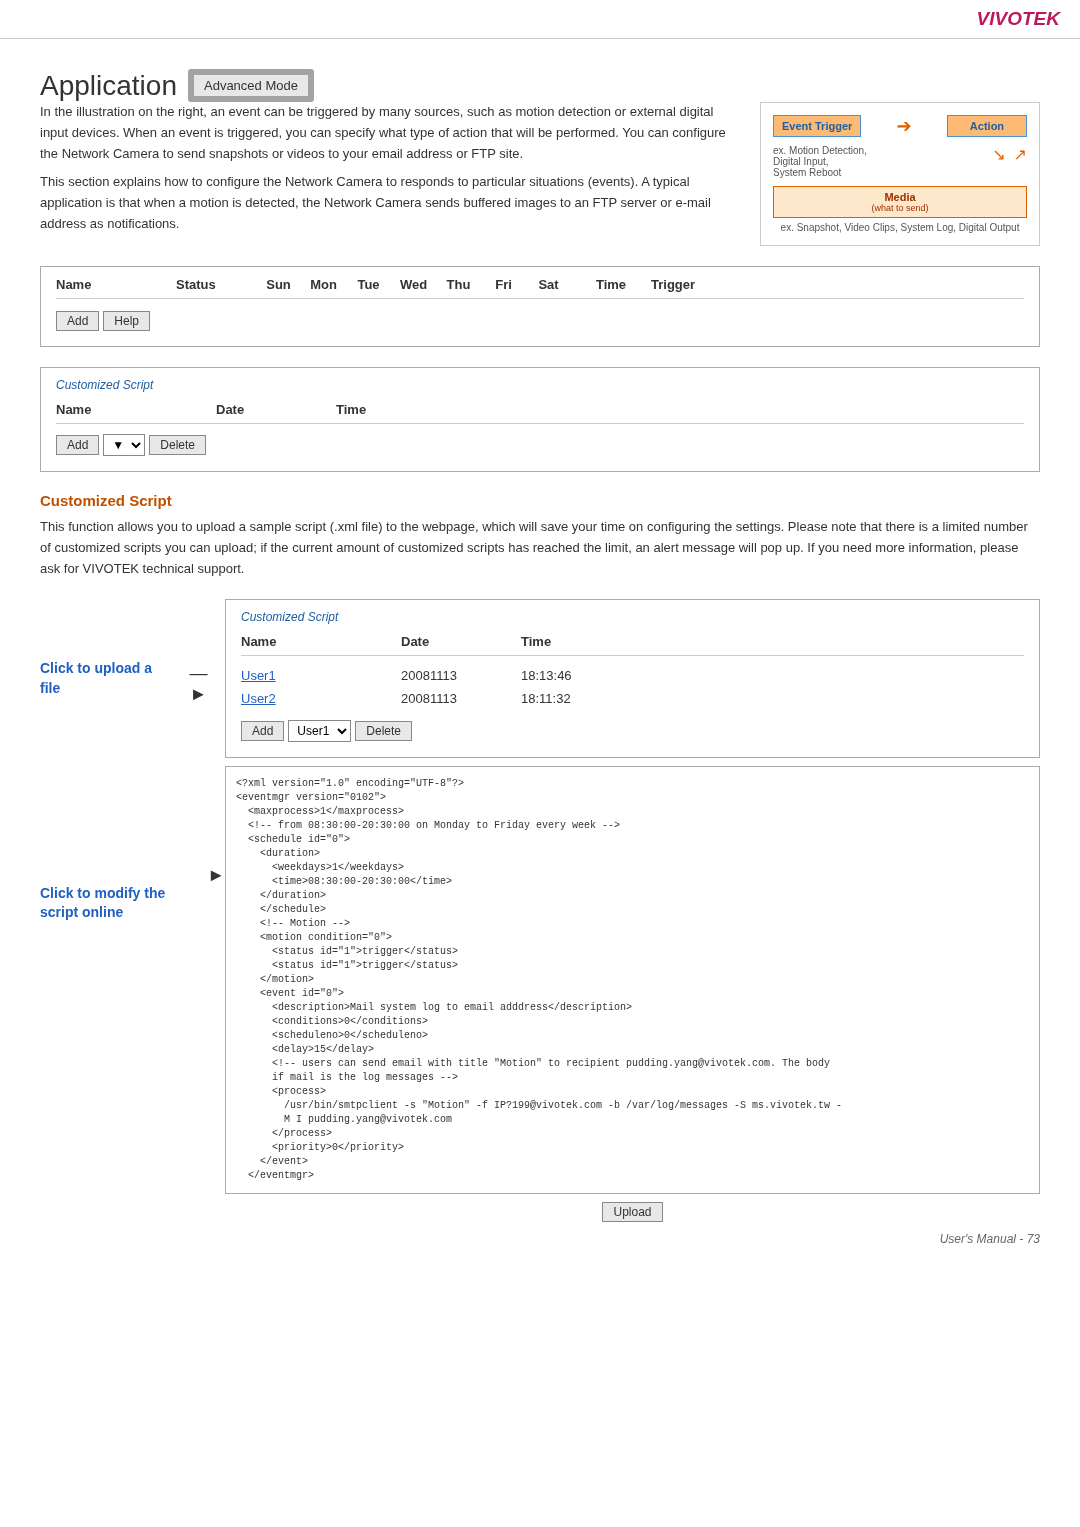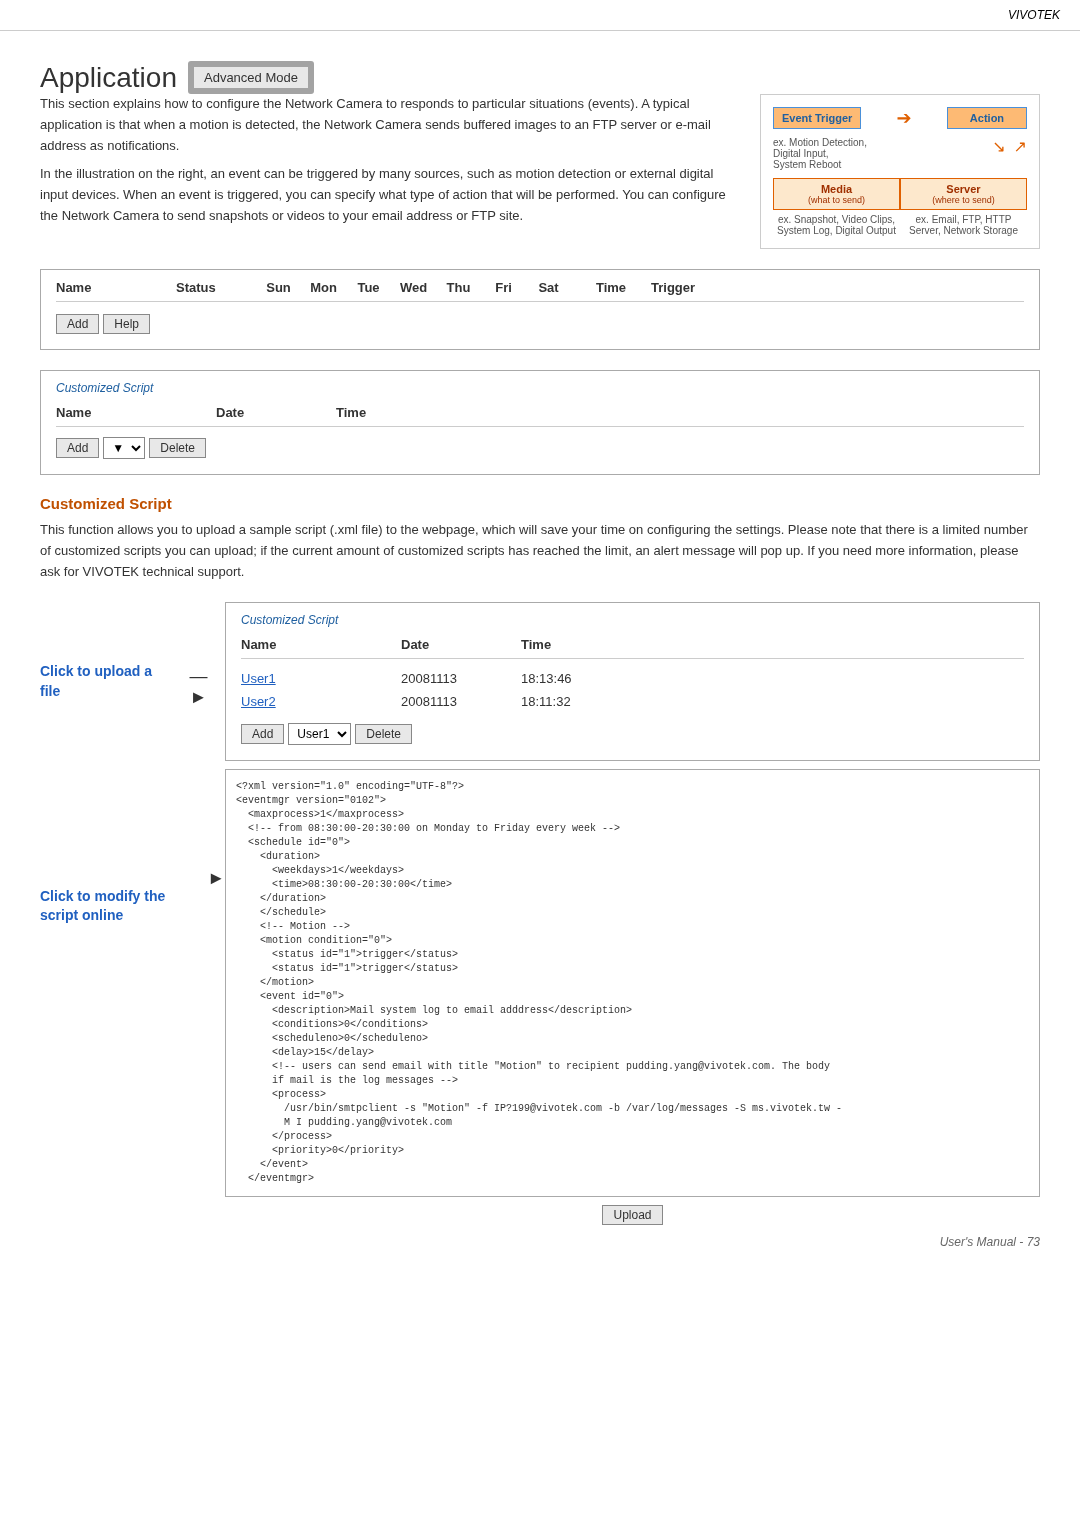--- a/index.html
+++ b/index.html
@@ -17,23 +17,23 @@
     
     .header-bar {
       display: flex;
       justify-content: flex-end;
       padding: 8px 20px;
       border-bottom: 1px solid #ccc;
       margin-bottom: 10px;
     }
     .brand-name {
       font-style: italic;
-      font-weight: normal;
-      color: #000000;
-      font-size: 12px;
+      font-weight: bold;
+      color: #be185d;
+      font-size: 19px;
     }
 
     
     .page-title-row {
       display: flex;
       align-items: center;
       gap: 11px;
     }
     .page-title {
       font-size: 28px;
@@ -269,22 +269,22 @@
 
 <div class="page-wrapper">
 
   <div class="page-title-row">
     <h1 class="page-title">Application</h1>
     <span class="advanced-mode-badge">Advanced Mode</span>
   </div>
 
   <div class="intro-section">
     <div class="intro-text">
+      <p>In the illustration on the right, an event can be triggered by many sources, such as motion detection or external digital input devices. When an event is triggered, you can specify what type of action that will be performed. You can configure the Network Camera to send snapshots or videos to your email address or FTP site.</p>
       <p>This section explains how to configure the Network Camera to responds to particular situations (events). A typical application is that when a motion is detected, the Network Camera sends buffered images to an FTP server or e-mail address as notifications.</p>
-      <p>In the illustration on the right, an event can be triggered by many sources, such as motion detection or external digital input devices. When an event is triggered, you can specify what type of action that will be performed. You can configure the Network Camera to send snapshots or videos to your email address or FTP site.</p>
     </div>
 
     <div class="diagram-box">
       <div class="diagram-row">
         <div class="diagram-box-item">
           <span>Event Trigger</span>
         </div>
         <div class="diagram-arrow">➔</div>
         <div class="diagram-box-item">
           <span>Action</span>
@@ -302,28 +302,20 @@
         </div>
       </div>
       <div class="diagram-bottom">
         <div class="diagram-bottom-item">
           <div class="diagram-box-orange">
             <div>Media</div>
             <div style="font-size:9px; font-weight:normal;">(what to send)</div>
           </div>
           <div class="diagram-sub-text" style="margin-top:4px;">ex. Snapshot, Video Clips,
 System Log, Digital Output</div>
-        </div>
-        <div class="diagram-bottom-item">
-          <div class="diagram-box-orange">
-            <div>Server</div>
-            <div style="font-size:9px; font-weight:normal;">(where to send)</div>
-          </div>
-          <div class="diagram-sub-text" style="margin-top:4px;">ex. Email, FTP, HTTP Server,
-Network Storage</div>
         </div>
       </div>
     </div>
   </div>
 
   <div class="panel-box">
     <div class="table-header">
       <div class="col-name">Name</div>
       <div class="col-status">Status</div>
       <div class="col-day">Sun</div>

